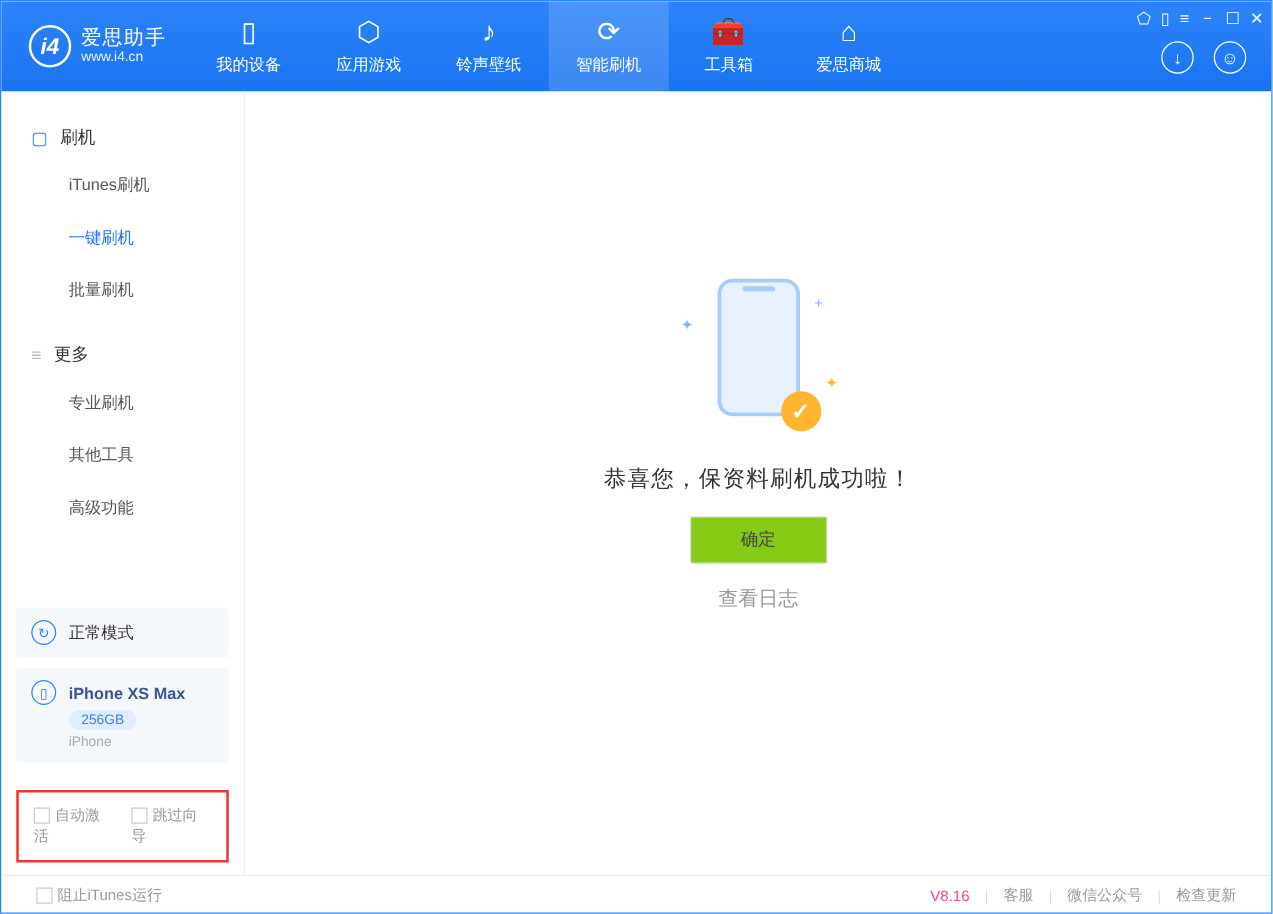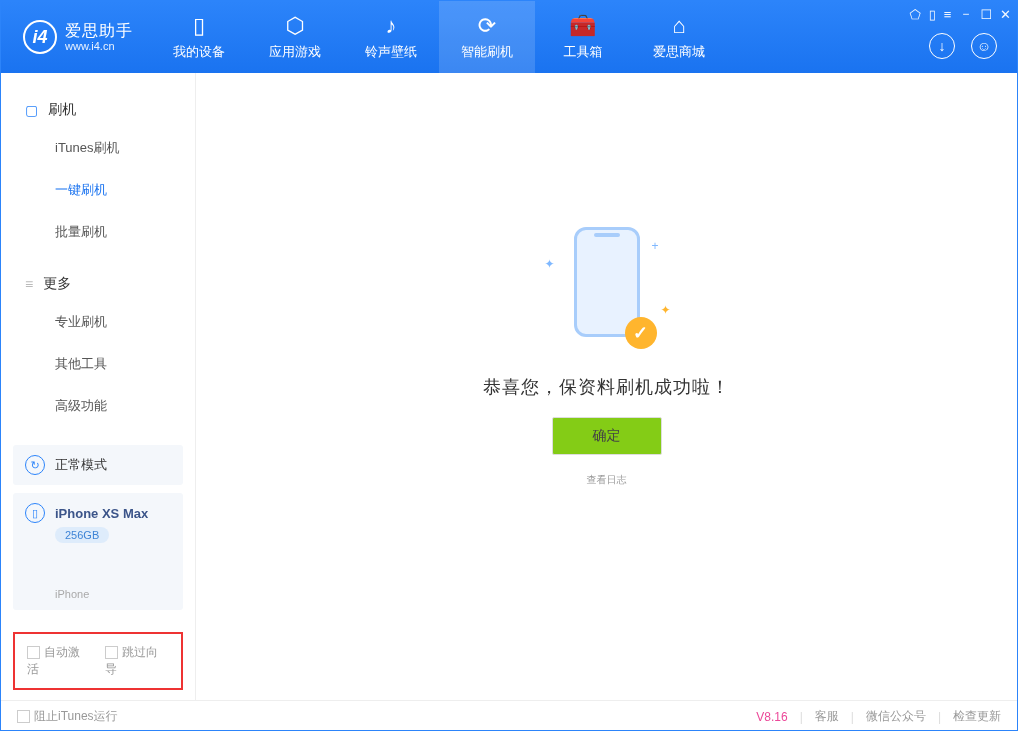--- a/index.html
+++ b/index.html
@@ -32,41 +32,41 @@
 .sb-item { font-size: 13px; color: #555; padding: 12px 24px 12px 54px; cursor: pointer; }
 .sb-item.active { color: #1a73f0; }
 
 .device-cards { padding: 8px 12px; }
 .card { background: #f4f7fb; border-radius: 3px; padding: 10px 12px; margin-bottom: 8px; display: flex; align-items: center; gap: 10px; font-size: 13px; color: #333; }
 .card .c-icon { width: 20px; height: 20px; border: 1.5px solid #2c84fa; border-radius: 50%; display: flex; align-items: center; justify-content: center; color: #2c84fa; font-size: 11px; }
 .device-card { flex-direction: column; align-items: flex-start; gap: 4px; }
 .device-card .top { display: flex; align-items: center; gap: 10px; }
 .dev-name { font-weight: 600; color: #3b5489; font-size: 13px; }
 .badge { background: #deecfb; color: #3e84d6; font-size: 11px; border-radius: 10px; padding: 2px 10px; margin-left: 30px; }
-.dev-type { font-size: 11px; color: #aaa; margin-left: 30px; margin-top: 41px; }
+.dev-type { font-size: 11px; color: #aaa; margin-left: 30px; }
 
 .checkbox-row { border: 2px solid #e33; padding: 10px 12px; display: flex; gap: 14px; align-items: center; font-size: 12px; color: #999; margin: 6px 12px 10px; }
 .chk { width: 13px; height: 13px; border: 1px solid #ccc; display: inline-block; margin-right: 4px; vertical-align: middle; }
 
 
 .main { flex: 1; display: flex; flex-direction: column; align-items: center; justify-content: center; gap: 18px; padding-bottom: 60px; }
 .phone-illus { position: relative; width: 140px; height: 130px; }
 .phone-shape { width: 66px; height: 110px; border: 3px solid #a8cdfb; border-radius: 12px; margin: 0 auto; background: #e8f2ff; position: relative; }
 .phone-notch { position: absolute; top: 3px; left: 50%; transform: translateX(-50%); width: 26px; height: 4px; background: #a8cdfb; border-radius: 3px; }
 .phone-check { position: absolute; bottom: 8px; right: 20px; width: 32px; height: 32px; background: #ffb52e; border-radius: 50%; display: flex; align-items: center; justify-content: center; color: #fff; font-size: 18px; font-weight: bold; }
 .sparkle { position: absolute; color: #7fb8ff; font-size: 12px; }
 .sp1 { top: 30px; left: 8px; }
 .sp2 { top: 12px; right: 18px; }
 .sp3 { bottom: 40px; right: 6px; color: #ffb52e; }
 .success-text { font-size: 18px; color: #333; letter-spacing: 1px; }
 .ok-btn { border: 1px solid #ddd; background: #84cc16; padding: 9px 40px; font-size: 14px; color: #444; cursor: pointer; border-radius: 2px; }
-.log-link { font-size: 10px; color: #999; cursor: pointer; }
+.log-link { font-size: 16px; color: #999; cursor: pointer; }
 
 
-.footer { height: 32px; border-top: 1px solid #eee; display: flex; align-items: center; padding: 0 16px; font-size: 12px; color: #999; }
+.footer { height: 32px; border-top: 1px solid #eee; display: flex; align-items: center; padding: 0 28px; font-size: 12px; color: #999; }
 .footer .left { display: flex; align-items: center; gap: 6px; }
 .footer .right { margin-left: auto; display: flex; align-items: center; gap: 12px; }
 .footer .sep { color: #ddd; }
 .version { color: #ec4899; }
 .f-link { cursor: pointer; }
 </style>
 </head>
 <body>
 
 <div class="header">

